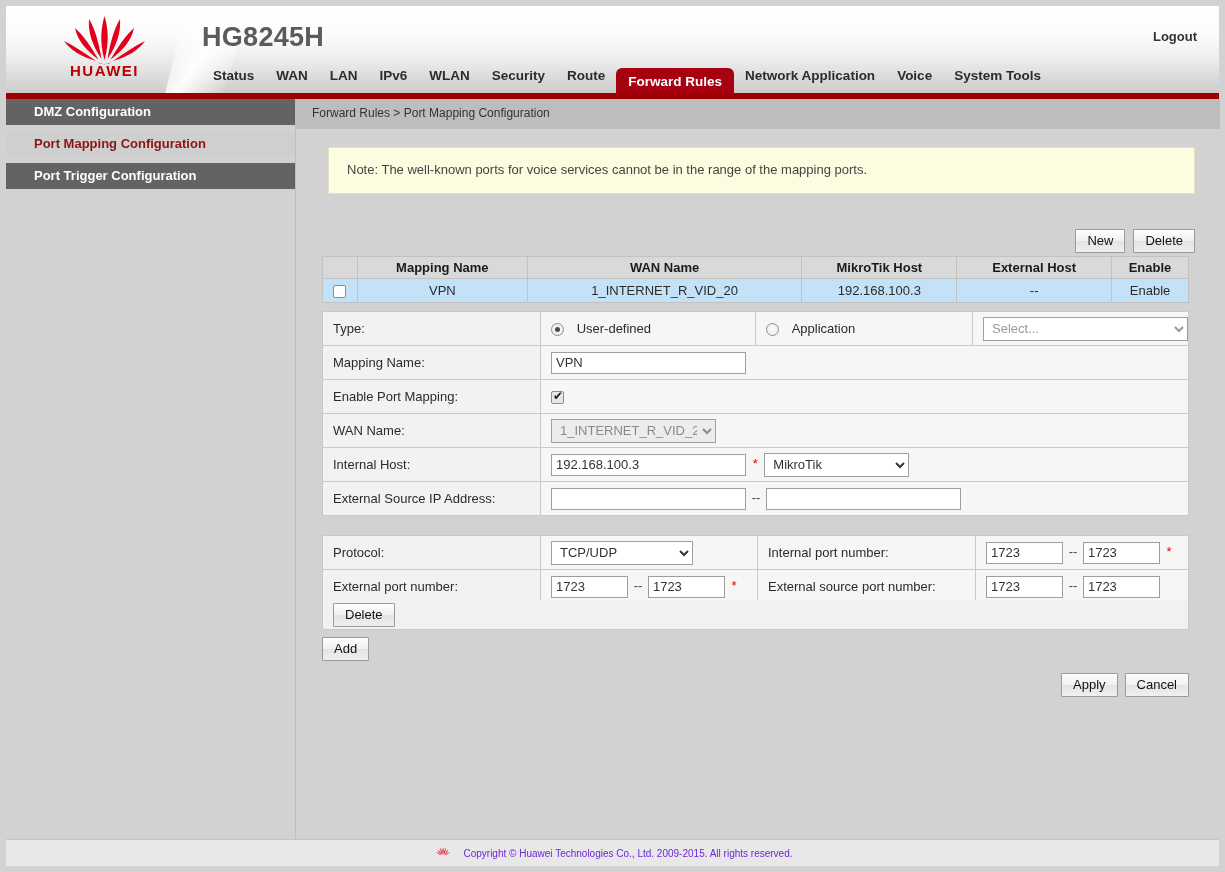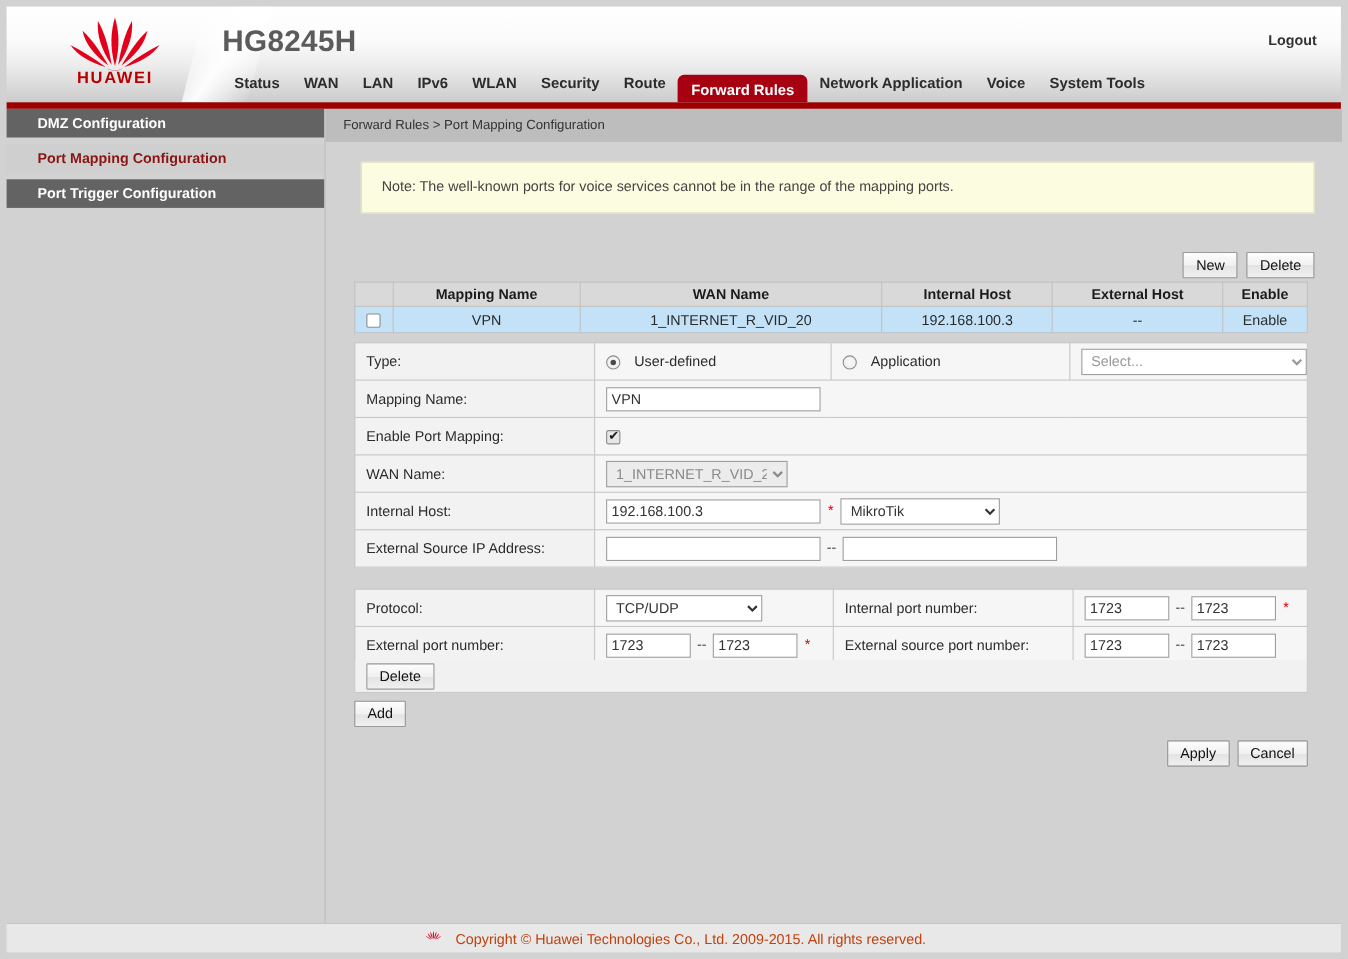--- a/index.html
+++ b/index.html
@@ -208,21 +208,21 @@
     position:absolute; left:322px; top:670px; width:867px; height:30px;
     display:flex; justify-content:flex-end; align-items:center; gap:7px;
   }
 
   
   #footer {
     position:absolute; left:6px; top:839px; width:1213px; height:27px;
     background:#e8e8e8; border-top:1px solid #c4c4c4;
     display:flex; align-items:center; justify-content:center; gap:9px;
   }
-  #footer .ftext { font-size:13px; color:#c2410c; }
+  #footer .ftext { font-size:10px; color:#6d28d9; }
   .botstrip { position:absolute; left:0; top:866px; width:1225px; height:6px; background:#d2d2d2; }
 </style>
 </head>
 <body>
 
 <div id="page">
 
   <div class="topstrip"></div>
   <div class="leftstrip"></div>
 
@@ -291,21 +291,21 @@
 
     </div>
   </div>
 
   <table id="listtable">
     <thead>
       <tr>
         <th style="width:35px"></th>
         <th style="width:170px">Mapping Name</th>
         <th style="width:275px">WAN Name</th>
-        <th style="width:155px">Internal Host</th>
+        <th style="width:155px">MikroTik Host</th>
         <th style="width:155px">External Host</th>
         <th style="width:77px">Enable</th>
       </tr>
     </thead>
     <tbody>
       <tr>
         <td>
           <span class="cb"></span>
         </td>
         <td>VPN</td>

